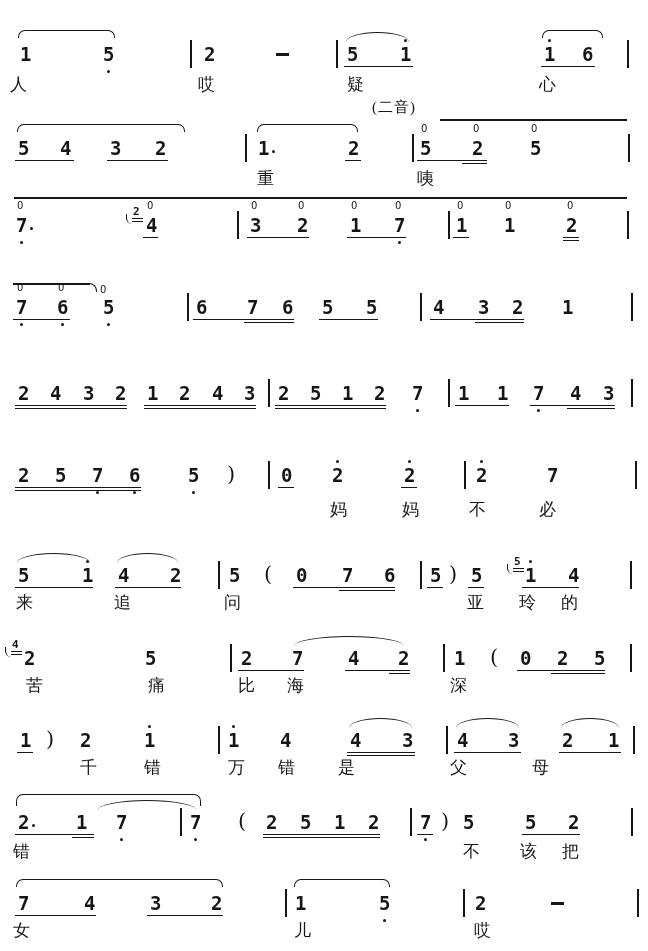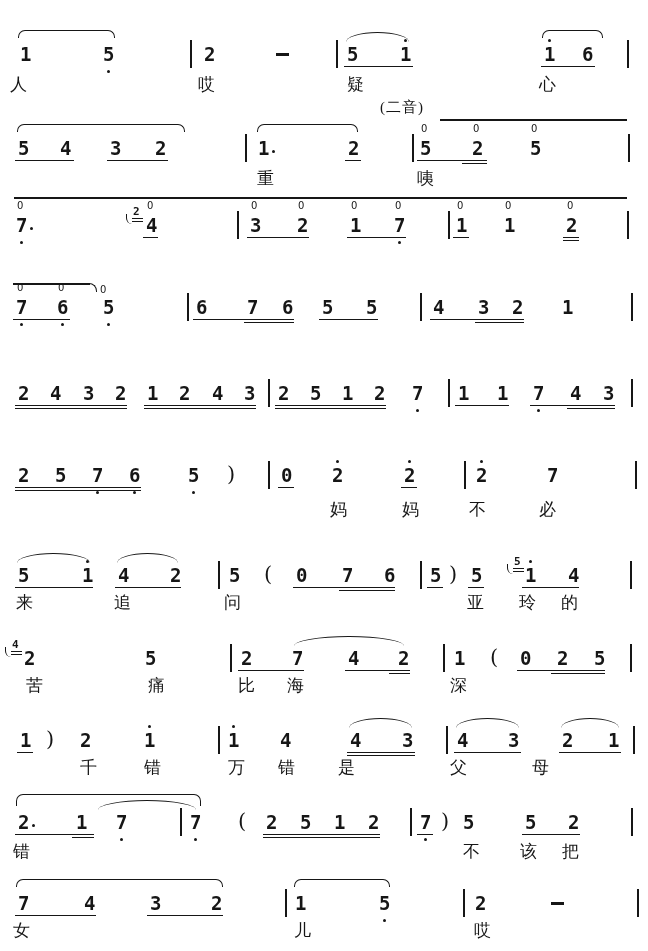--- a/index.html
+++ b/index.html
@@ -348,14 +348,14 @@
     <div class="note" style="left: 475px; top: 893px;">2</div>
     <div class="dash" style="left: 551px; top: 902px; width: 13px; height: 2.6px;"></div>
     <div class="barline" style="left: 637px; top: 889px; height: 28px;"></div>
     <div class="beam" style="left: 15px; top: 914.5px; width: 81px; height: 1.5px;"></div>
     <div class="beam" style="left: 147px; top: 914.5px; width: 76px; height: 1.5px;"></div>
     <div class="slur-flat" style="left: 16px; top: 879px; width: 205px; height: 7px;"></div>
     <div class="slur-flat" style="left: 294px; top: 879px; width: 94px; height: 7px;"></div>
     <div class="lyric" style="left: 13px; top: 921px;">女</div>
     <div class="lyric" style="left: 294px; top: 921px;">儿</div>
     <div class="lyric" style="left: 474px; top: 921px;">哎</div>
-    <div class="ann-label" style="left: 380px; top: 99px;">(二音)</div>
+    <div class="ann-label" style="left: 372px; top: 99px;">(二音)</div>
   </div>
 
 </body></html>

